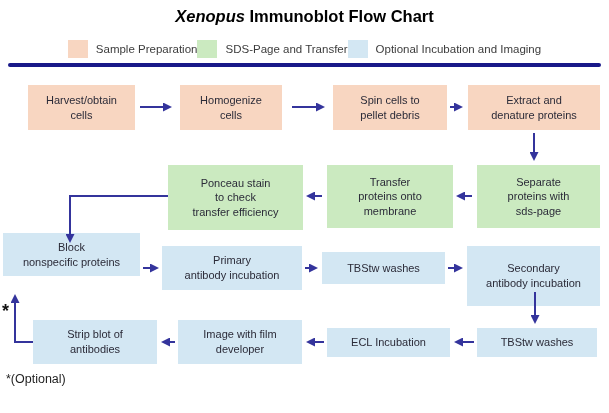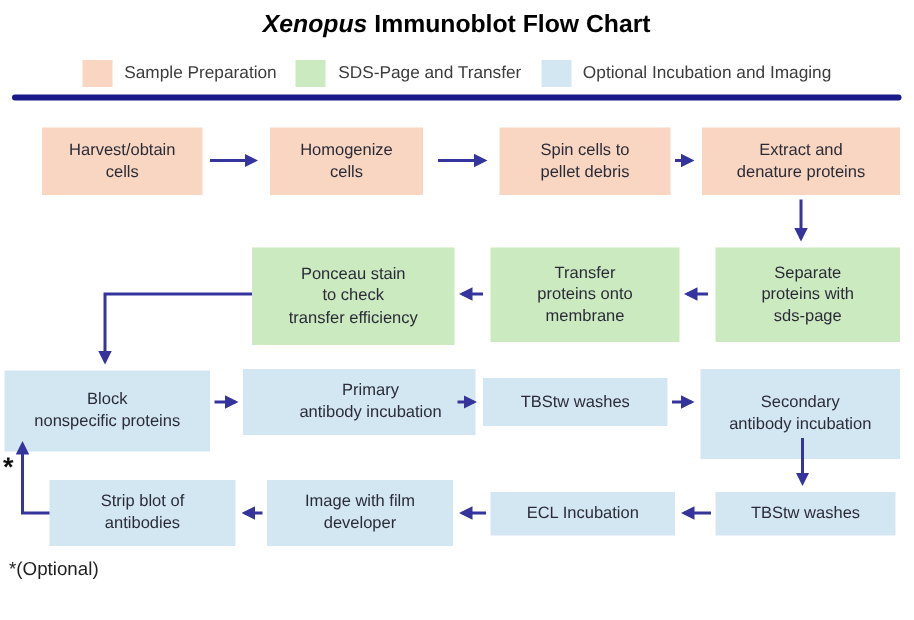--- a/index.html
+++ b/index.html
@@ -8,21 +8,21 @@
     font-family:"Liberation Sans","DejaVu Sans",sans-serif;overflow:hidden;border-radius:20px;
   }
   
   #title{
     position:absolute;top:7px;left:0;right:0;text-align:center;
     font-size:16.5px;font-weight:bold;color:#000;
   }
   #title .species{font-style:italic;}
   #legend{
     position:absolute;top:40px;left:0;right:0;
-    display:flex;justify-content:center;align-items:center;gap:13px;
+    display:flex;justify-content:center;align-items:center;
   }
   .legend-item{display:flex;align-items:center;gap:8px;}
   .legend-swatch{width:20px;height:18px;display:inline-block;}
   .legend-label{font-size:11.5px;color:#3c3c3c;white-space:nowrap;}
   #divider{
     position:absolute;left:8px;top:63px;width:593px;height:4px;
     background:#191989;border-radius:2px;
   }
   
   .node{
@@ -33,22 +33,22 @@
   .cat-sample{background:#f8d6c1;}
   .cat-sds{background:#cbeac0;}
   .cat-antibody{background:#d3e7f3;}
   #n-harvest   {left:28px; top:85px; width:107px;height:45px;}
   #n-homogenize{left:180px;top:85px; width:102px;height:45px;}
   #n-spin      {left:333px;top:85px; width:114px;height:45px;}
   #n-extract   {left:468px;top:85px; width:132px;height:45px;}
   #n-ponceau   {left:168px;top:165px;width:135px;height:65px;}
   #n-transfer  {left:327px;top:165px;width:126px;height:63px;}
   #n-separate  {left:477px;top:165px;width:123px;height:63px;}
-  #n-block     {left:3px;  top:247px;width:137px;height:54px;}
-  #n-primary   {left:162px;top:246px;width:140px;height:44px;padding-left:15px;}
+  #n-block     {left:3px;  top:233px;width:137px;height:43px;}
+  #n-primary   {left:162px;top:246px;width:140px;height:44px;}
   #n-tbstw1    {left:322px;top:252px;width:123px;height:32px;}
   #n-secondary {left:467px;top:246px;width:133px;height:60px;}
   #n-strip     {left:33px; top:320px;width:124px;height:44px;}
   #n-image     {left:178px;top:320px;width:124px;height:44px;}
   #n-ecl       {left:327px;top:328px;width:123px;height:29px;}
   #n-tbstw2    {left:477px;top:328px;width:120px;height:29px;}
   
   #connectors{position:absolute;left:0;top:0;width:609px;height:413px;pointer-events:none;}
   #connectors line,#connectors polyline{stroke:#34349c;stroke-width:2;fill:none;}
   

